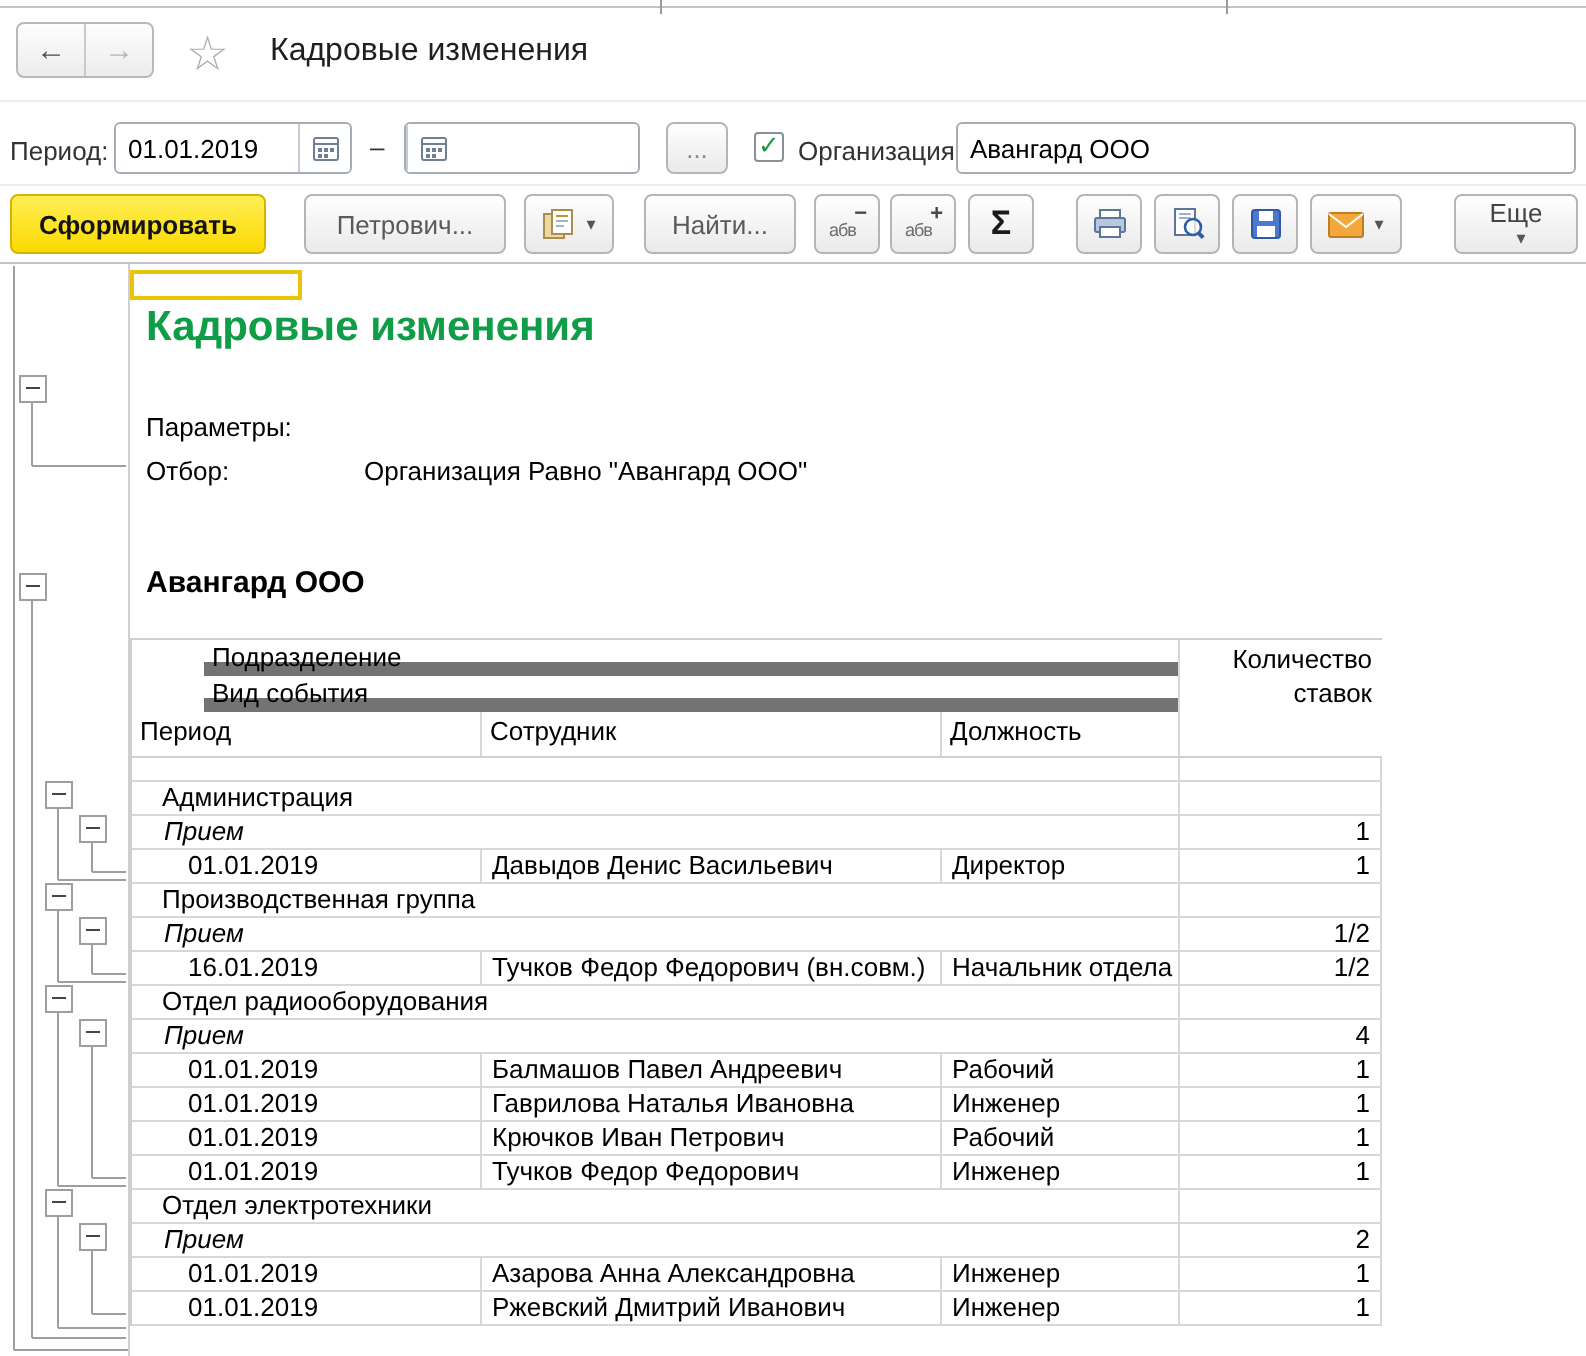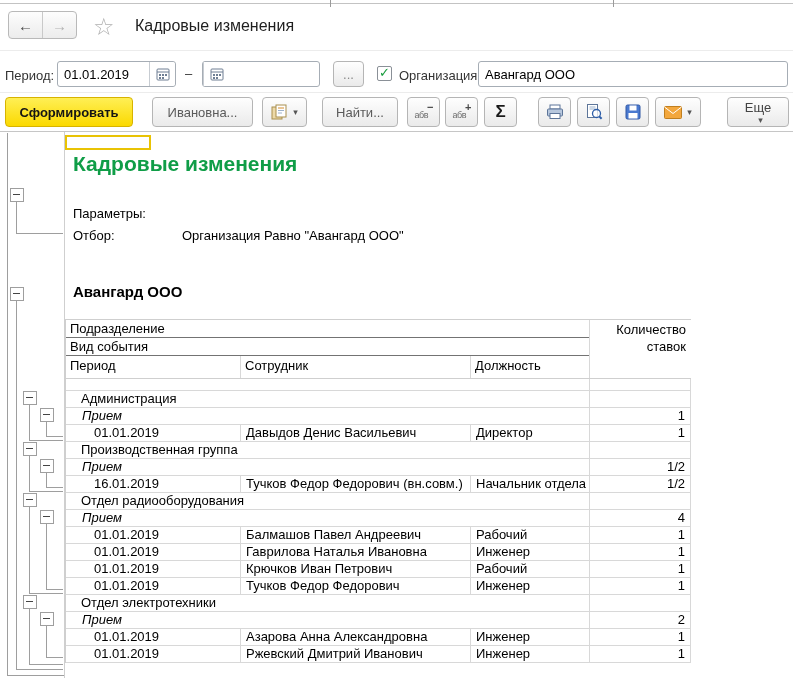--- a/index.html
+++ b/index.html
@@ -41,21 +41,21 @@
   .marginline{left:64px;top:0;width:1px;height:547px;background:#cfcfcf;}
   .selcell{left:65px;top:3px;width:86px;height:15px;border:2px solid #e9c304;background:#fff;}
   .rpt-title{left:73px;top:20px;font-size:21px;font-weight:bold;color:#0f9d47;white-space:nowrap;}
   .pl{left:73px;color:#000;}
   .pv{left:182px;color:#000;white-space:nowrap;}
   .orgh{left:73px;top:151px;font-size:15px;font-weight:bold;color:#000;white-space:nowrap;}
   
   .tbl{left:65px;top:187px;width:626px;border-left:1px solid #cfcfcf;border-top:1px solid #cfcfcf;font-size:13px;color:#000;}
   .thead{position:relative;width:625px;border-bottom:1px solid #cfcfcf;box-sizing:border-box;}
   .th-left{width:523px;}
-  .th-row{height:18px;line-height:17px;padding-left:4px;border-bottom:1px solid #737373;box-sizing:border-box;}
+  .th-row{height:18px;line-height:17px;padding-left:4px;border-bottom:7px solid #737373;box-sizing:border-box;margin-left:36px;}
   .th-row3{display:flex;height:22px;line-height:20px;}
   .th-c1,.th-c2,.th-c3{padding-left:4px;box-sizing:border-box;}
   .th-c1{width:175px;border-right:1px solid #d8d8d8;}
   .th-c2{width:230px;border-right:1px solid #d8d8d8;}
   .th-c3{width:118px;}
   .th-qty{position:absolute;right:0;top:0;width:102px;height:58px;border-left:1px solid #d8d8d8;box-sizing:border-box;text-align:right;padding:1px 5px 0 0;line-height:17px;}
   .spacer-row{display:flex;height:12px;border-bottom:1px solid #d8d8d8;box-sizing:border-box;}
   .sp-left{width:523px;}
   .trow{display:flex;height:17px;line-height:16px;border-bottom:1px solid #d8d8d8;box-sizing:border-box;}
   .c-span{width:523px;box-sizing:border-box;white-space:nowrap;overflow:hidden;}
@@ -117,21 +117,21 @@
   <div class="abs chk">
       <span>✓</span>
     </div>
   <div class="abs flabel" style="left:399px;">Организация:</div>
   <div class="abs field" style="left:478px;width:310px;">
     <div class="ftext">Авангард ООО</div>
   </div>
   <div class="abs hline" style="top:92px;"></div>
 
   <div class="abs btn tbtn gen" style="left:5px;width:128px;">Сформировать</div>
-  <div class="abs btn tbtn" style="left:152px;width:101px;">Ивановна...</div>
+  <div class="abs btn tbtn" style="left:152px;width:101px;">Петрович...</div>
   <div class="abs btn tbtn" style="left:262px;width:45px;">
     <svg width="17" height="17" viewBox="0 0 17 17">
       <rect x="1" y="3" width="10" height="12" fill="#ecd9a8" stroke="#a98f4f"></rect>
       <rect x="5" y="1" width="10" height="12" fill="#fff" stroke="#a98f4f"></rect>
       <line x1="7" y1="4" x2="13" y2="4" stroke="#d58b2a"></line>
       <line x1="7" y1="6.5" x2="13" y2="6.5" stroke="#9db2cc"></line>
       <line x1="7" y1="9" x2="11" y2="9" stroke="#9db2cc"></line>
     </svg>
     <span class="caret">▾</span>
   </div>

